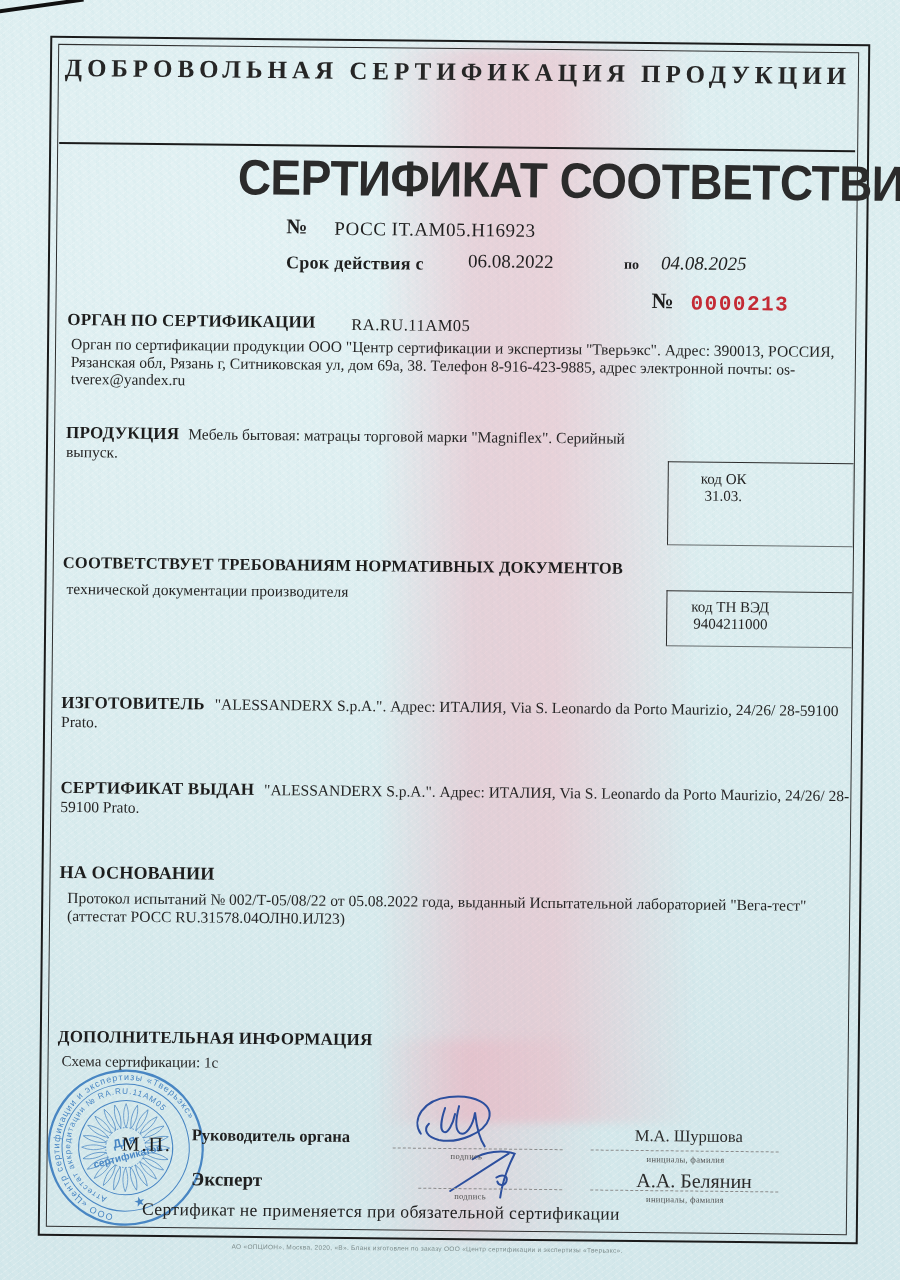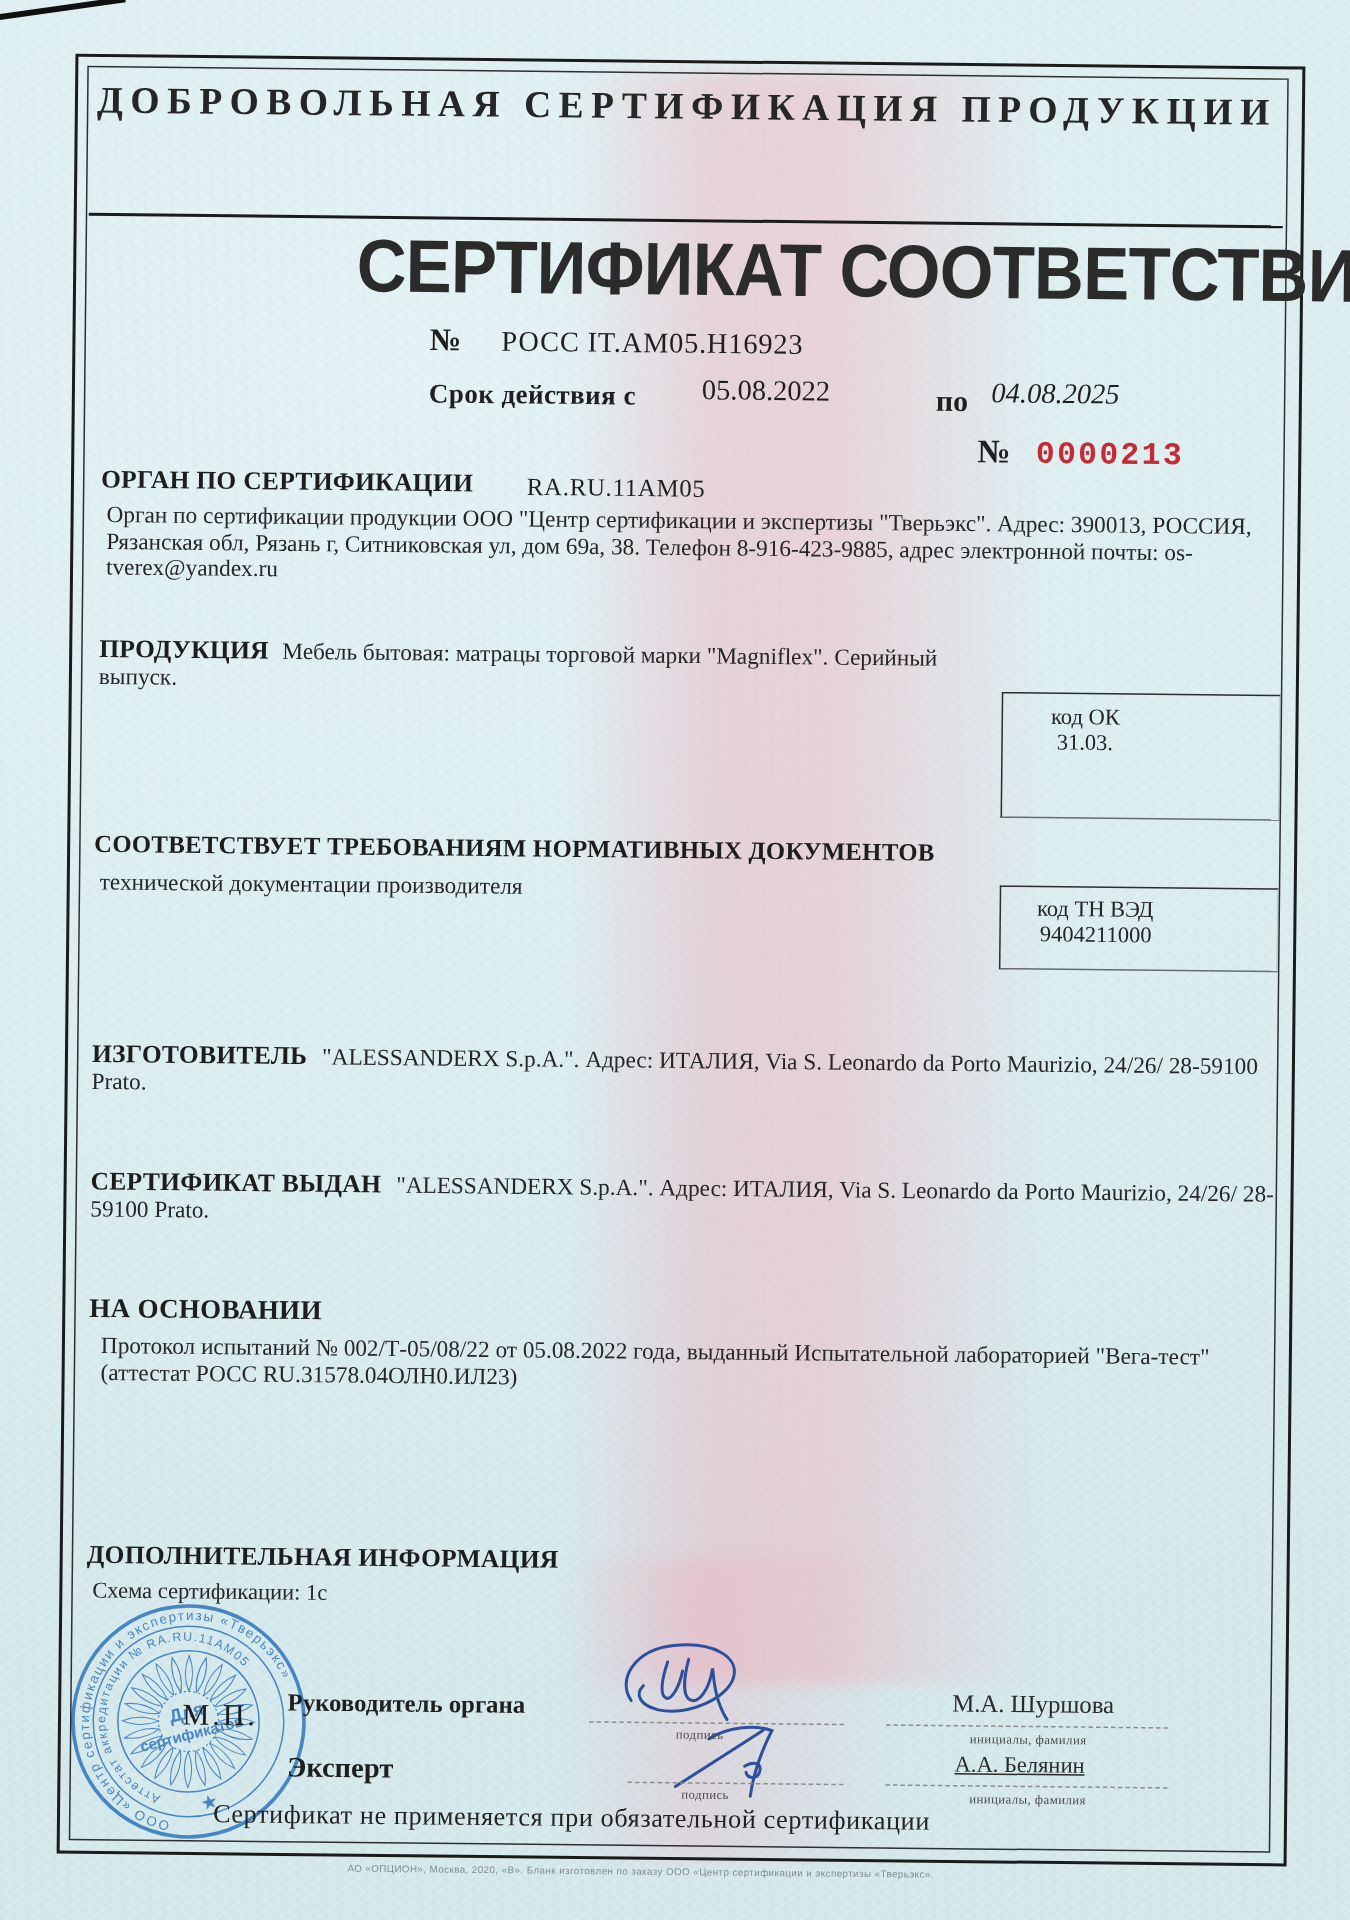--- a/index.html
+++ b/index.html
@@ -28,21 +28,21 @@
   .banner{left:54px;top:58px;width:796px;text-align:center;font-weight:700;font-size:25px;
      letter-spacing:5px;color:#262626;}
   .title{left:233px;top:150px;font-family:"Liberation Sans",sans-serif;font-weight:700;
      font-size:46px;letter-spacing:-.5px;color:#2b2b2b;transform:scaleY(1.08);transform-origin:left top;
      white-space:nowrap;}
   .no-sign{font-weight:700;font-size:21px;}
   .certno-label{left:282px;top:216px;}
   .certno-value{left:330px;top:219px;font-size:19px;letter-spacing:.5px;}
   .validity-label{left:282px;top:254px;font-weight:700;font-size:18px;letter-spacing:.3px;}
   .valid-from{left:464px;top:250px;font-size:19px;}
-  .to-label{left:620px;top:255px;font-weight:700;font-size:20px;}
+  .to-label{left:620px;top:255px;font-weight:700;font-size:14px;}
   .valid-to{left:657px;top:250px;font-size:19px;font-style:italic;}
   .serial-sign{left:648px;top:286px;font-weight:700;font-size:22px;}
   .serial-value{left:687px;top:290px;font-family:"Liberation Mono",monospace;font-size:21px;
      letter-spacing:1.5px;color:#c42b35;font-weight:700;}
   .seclabel{font-weight:700;font-size:17px;letter-spacing:.2px;color:#1d1d1d;}
   .secbody{font-size:15.5px;line-height:17.5px;color:#262626;}
   .organ-label{left:64px;top:314px;}
   .organ-code{left:348px;top:316px;font-size:16.5px;letter-spacing:.5px;}
   .organ-body{left:68px;top:339px;width:800px;}
   .product-sec{left:64px;top:427px;width:578px;}
@@ -70,21 +70,21 @@
   .sigline1{left:398px;top:1148px;width:170px;}
   .nameline1{left:596px;top:1148px;width:188px;}
   .sigline2{left:424px;top:1188px;width:144px;}
   .nameline2{left:596px;top:1188px;width:188px;}
   .cap{font-size:8.5px;color:#4c4c4c;letter-spacing:.3px;}
   .cap-s1{left:456px;top:1151px;}
   .cap-n1{left:652px;top:1152px;}
   .cap-s2{left:460px;top:1191px;}
   .cap-n2{left:652px;top:1192px;}
   .name1{left:640px;top:1124px;font-size:16.5px;color:#2a2a2a;}
-  .name2{left:642px;top:1167px;font-size:15px;color:#2a2a2a;text-decoration:underline;}
+  .name2{left:642px;top:1167px;font-size:20px;color:#2a2a2a;}
   .sigsvg1{left:412px;top:1090px;}
   .sigsvg2{left:452px;top:1133px;}
   .note{left:148px;top:1202px;font-size:17.5px;letter-spacing:.4px;color:#222;}
   .fineprint{left:238px;top:1245px;width:530px;font-family:"Liberation Sans",sans-serif;
      font-size:6.5px;color:#7e8d8d;letter-spacing:.3px;white-space:nowrap;overflow:hidden;}
   .stamp-text{font-family:"Liberation Sans",sans-serif;fill:#3d7ec0;}
 </style>
 </head>
 <body>
 
@@ -99,21 +99,21 @@
     <div class="abs frame-inner"></div>
     <div class="abs band-sep"></div>
 
     <div class="abs banner">ДОБРОВОЛЬНАЯ СЕРТИФИКАЦИЯ ПРОДУКЦИИ</div>
     <div class="abs title">СЕРТИФИКАТ СООТВЕТСТВИЯ</div>
 
     <div class="abs certno-label no-sign">№</div>
     <div class="abs certno-value">РОСС IT.АМ05.Н16923</div>
 
     <div class="abs validity-label">Срок действия с</div>
-    <div class="abs valid-from">05.08.2022</div>
+    <div class="abs valid-from">06.08.2022</div>
     <div class="abs to-label">по</div>
     <div class="abs valid-to">04.08.2025</div>
 
     <div class="abs serial-sign">№</div>
     <div class="abs serial-value">0000213</div>
 
     <div class="abs seclabel organ-label">ОРГАН ПО СЕРТИФИКАЦИИ</div>
     <div class="abs organ-code">RA.RU.11АМ05</div>
     <div class="abs secbody organ-body">Орган по сертификации продукции ООО "Центр сертификации и экспертизы "Тверьэкс". Адрес: 390013, РОССИЯ, Рязанская обл, Рязань г, Ситниковская ул, дом 69а, 38. Телефон 8-916-423-9885, адрес электронной почты: os-tverex@yandex.ru</div>
 

